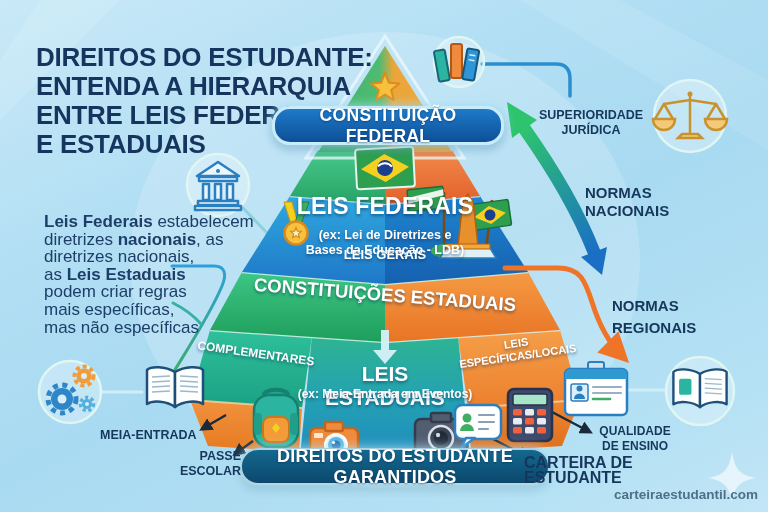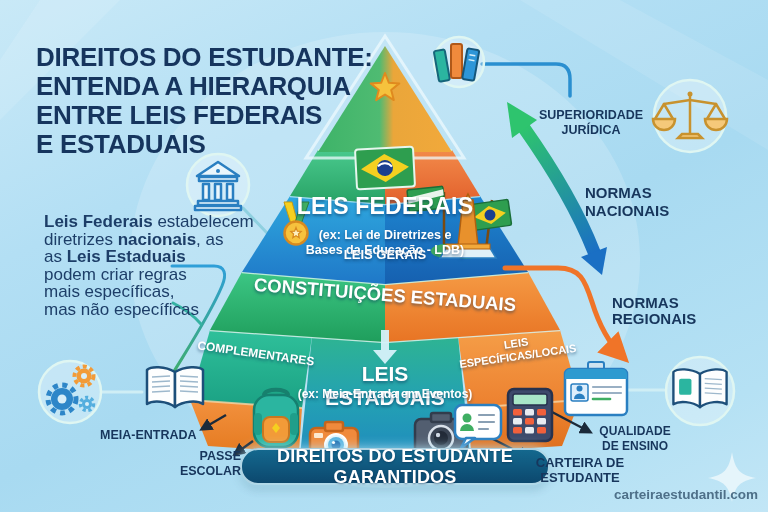--- a/index.html
+++ b/index.html
@@ -42,23 +42,23 @@
   .lf-sub{left:300px;top:220px;width:170px;font-size:12.5px;line-height:14.5px;font-weight:700;margin-top:8px;}
   .lf-tag{left:325px;top:247px;width:120px;font-size:13px;text-align:center;}
   .const-est{left:228px;top:284px;width:314px;font-size:18.5px;transform:rotate(4.5deg);}
   .compl{left:197px;top:346px;width:112px;font-size:12px;transform:rotate(8deg);}
   .le-title{left:300px;top:362px;width:170px;font-size:21px;}
   .le-sub{left:288px;top:387px;width:194px;font-size:12px;font-weight:700;}
   .espec{left:457px;top:337px;width:120px;font-size:11px;line-height:13px;transform:rotate(-8deg);}
   .side-label{color:#17365c;font-weight:800;}
   .superior{left:528px;top:108px;width:126px;font-size:12.5px;line-height:15px;text-align:center;}
   .normas-nac{left:585px;top:184px;width:92px;font-size:15px;line-height:18px;}
-  .normas-reg{left:612px;top:295px;width:92px;font-size:15px;line-height:16px;}
+  .normas-reg{left:612px;top:295px;width:92px;font-size:15px;line-height:22px;}
   .qualidade{left:597px;top:424px;width:76px;font-size:12px;line-height:14.5px;text-align:center;}
-  .carteira{left:524px;top:456px;width:112px;font-size:13px;line-height:14.5px;text-align:center;}
+  .carteira{left:524px;top:456px;width:112px;font-size:16px;line-height:14.5px;}
   .meia{left:100px;top:428px;width:110px;font-size:12.5px;}
   .passe{left:163px;top:449px;width:78px;font-size:12.5px;line-height:15px;text-align:right;}
   .website{right:10px;top:487px;width:200px;text-align:right;
     font-size:13.5px;font-weight:600;color:#4e7089;}
   svg.art{position:absolute;left:0;top:0;}
 </style>
 </head>
 <body>
 
 <div class="stage">
@@ -365,26 +365,28 @@
 </svg>
 
   <h1 class="abs title">DIREITOS DO ESTUDANTE:
 ENTENDA A HIERARQUIA
 ENTRE LEIS FEDERAIS
 E ESTADUAIS</h1>
 
   <div class="abs note">
       <div><span style="font-weight: 700;">Leis Federais</span><span> estabelecem</span></div>
       <div><span>diretrizes </span><span style="font-weight: 700;">nacionais</span><span>, as</span></div>
+      <div><span>diretrizes nacionais,</span></div>
       <div><span>as </span><span style="font-weight: 700;">Leis Estaduais</span></div>
       <div><span>podem criar regras</span></div>
       <div><span>mais específicas,</span></div>
       <div><span>mas não específicas</span></div>
     </div>
 
+  <div class="abs pill pill-cf">CONSTITUIÇÃO FEDERAL</div>
 
   <div class="abs pyr-text lf-title">LEIS FEDERAIS</div>
   <div class="abs pyr-text lf-sub">(ex: Lei de Diretrizes e Bases da Educação - LDB)</div>
   <div class="abs pyr-text lf-tag">LEIS GERAIS</div>
 
   <div class="abs pyr-text const-est">CONSTITUIÇÕES ESTADUAIS</div>
   <div class="abs pyr-text compl">COMPLEMENTARES</div>
   <div class="abs pyr-text le-title">LEIS ESTADUAIS</div>
   <div class="abs pyr-text le-sub">(ex: Meia-Entrada em Eventos)</div>
   <div class="abs pyr-text espec">LEIS ESPECÍFICAS/LOCAIS</div>

